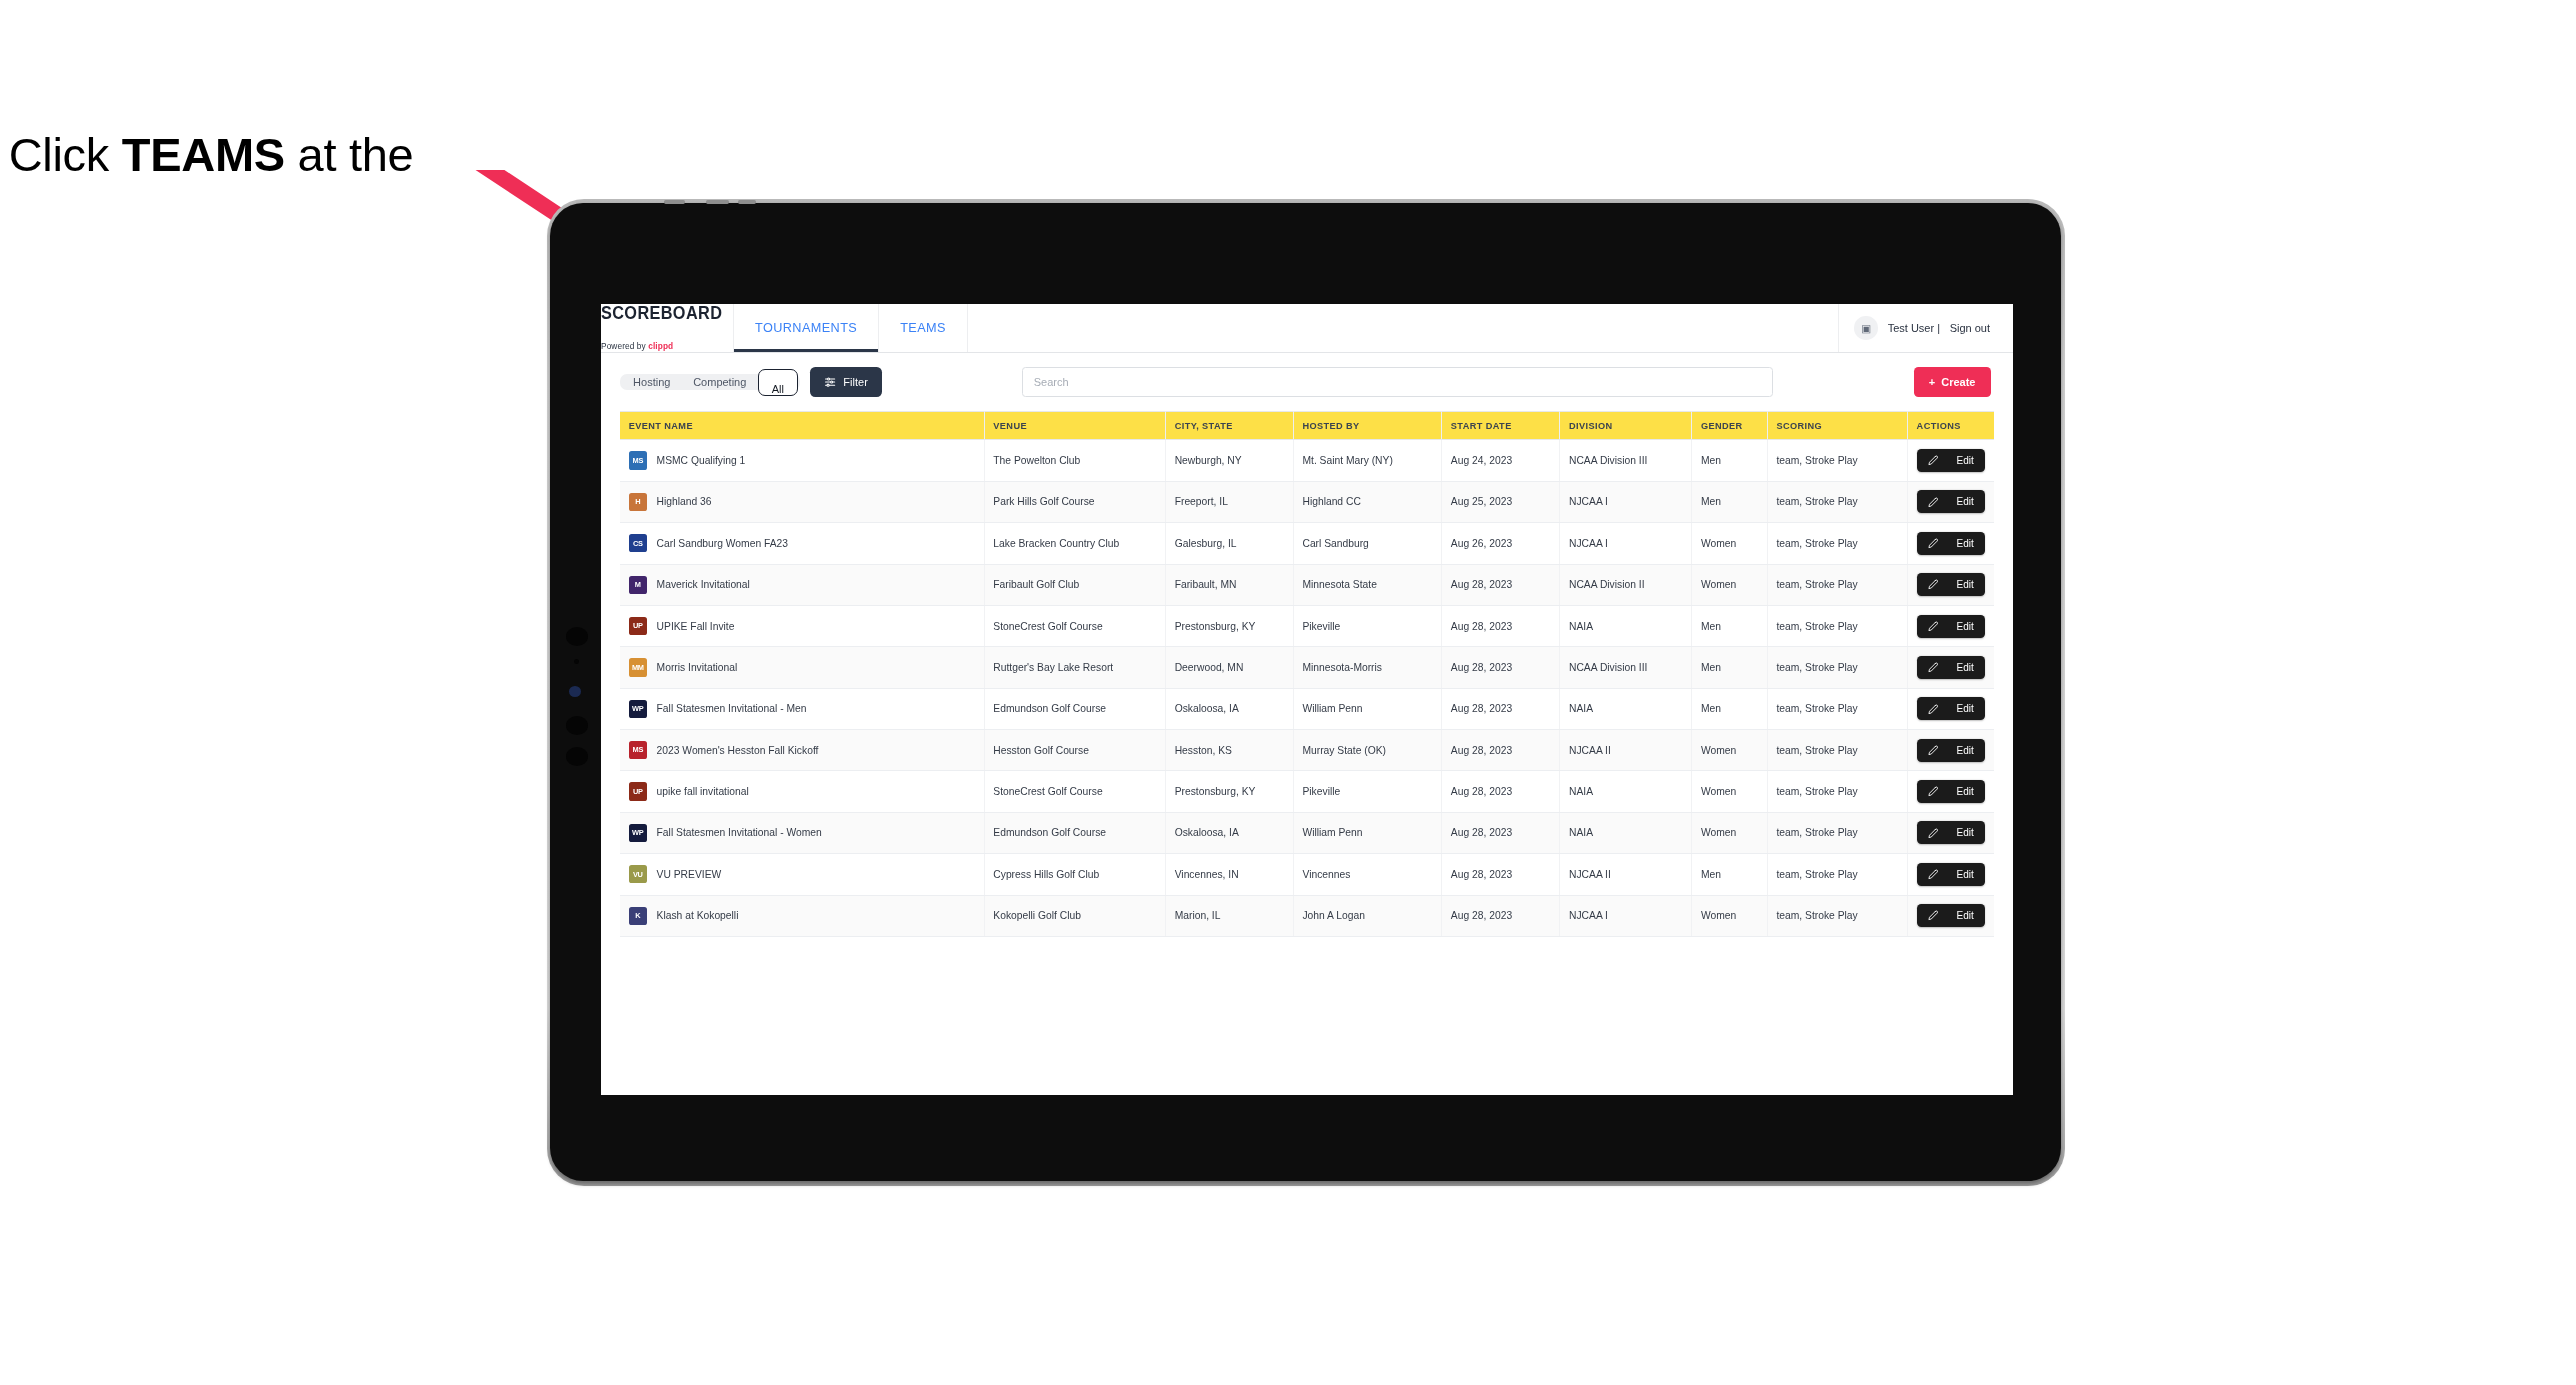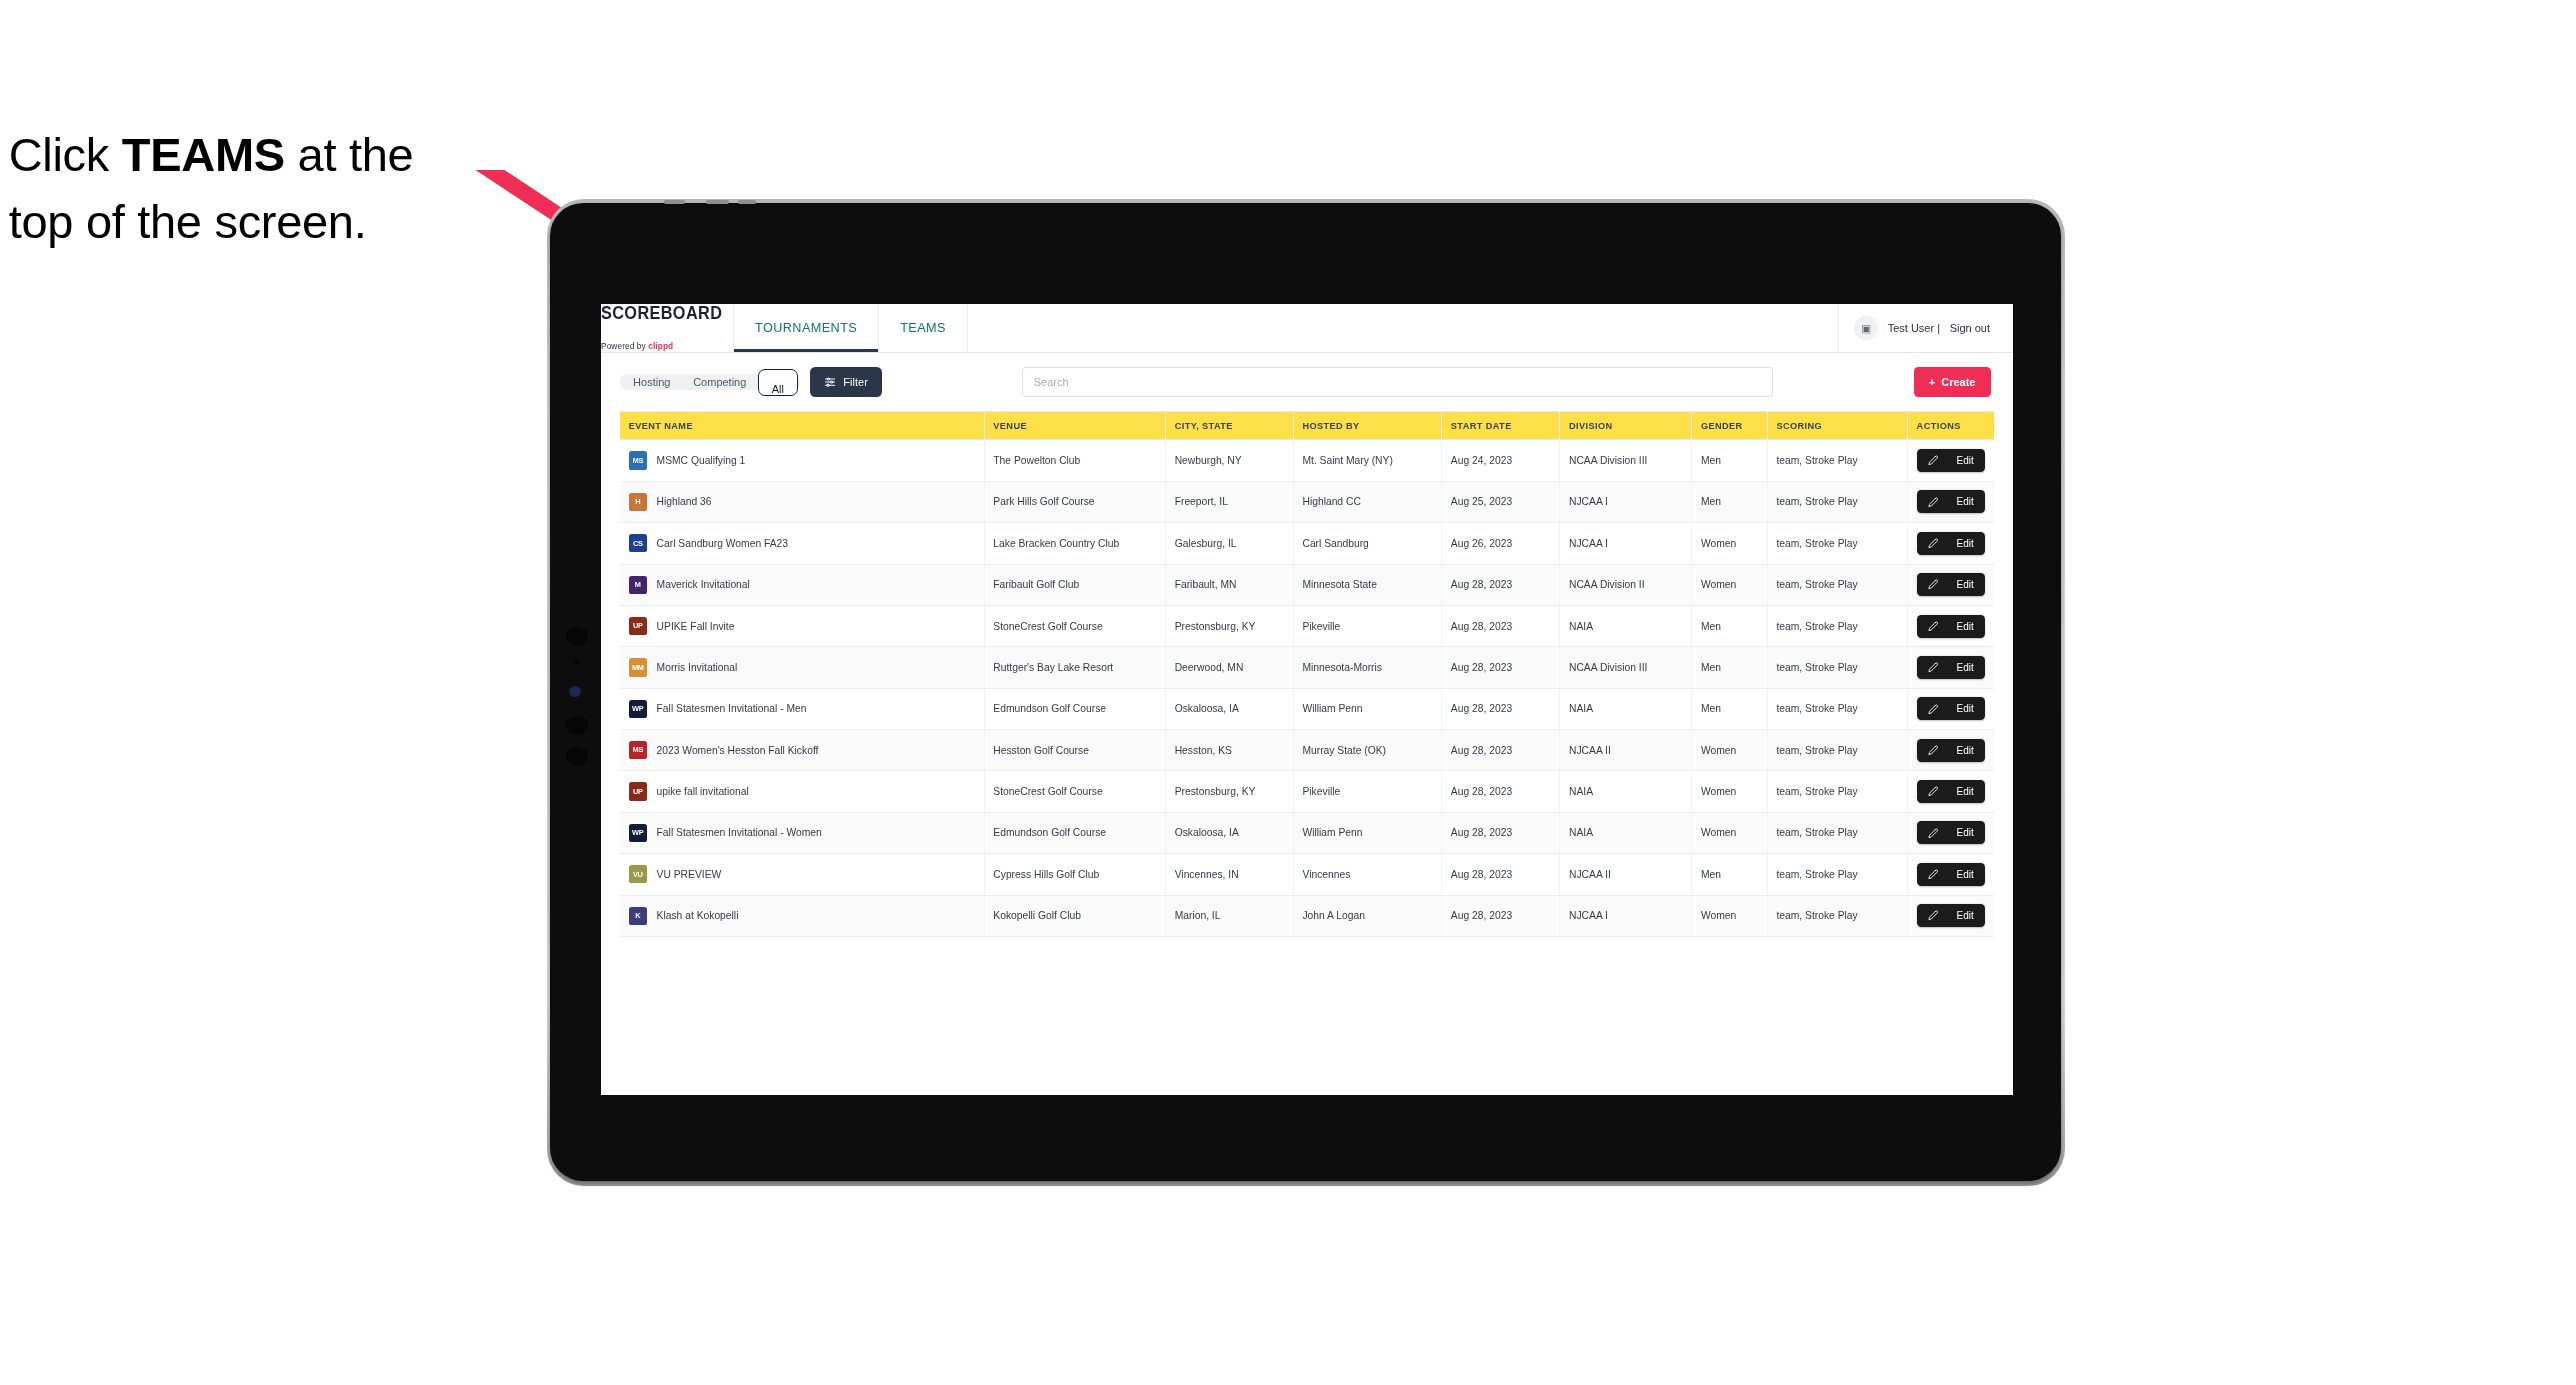--- a/index.html
+++ b/index.html
@@ -74,21 +74,21 @@
     font-weight: 700; font-size: 17.5px; letter-spacing: 0.4px;
     color: #1c2330; line-height: 1;
     transform: scaleX(0.93); transform-origin: left center;
   }
   #logo-sub { font-size: 8.3px; color: #2b3442; margin-top: 18px; letter-spacing: 0.1px; }
   #logo-sub .brand { color: #ef2e56; font-weight: 700; }
 
   .navtab {
     display: flex; align-items: center; justify-content: center;
     padding: 4px 21px;
-    font-size: 12.7px; color: #0f766e; letter-spacing: 0.4px;
+    font-size: 12.7px; color: #3b82f6; letter-spacing: 0.4px;
     border-right: 0.9px solid #edeef0;
     cursor: pointer; position: relative;
   }
   .navtab.active::after {
     content: ""; position: absolute; left: 0; right: 0; bottom: 0;
     height: 2.6px; background: #2b3648;
   }
   #nav-spacer { flex: 1; border-right: 0.9px solid #edeef0; }
   #user-area {
     display: flex; align-items: center; gap: 9.6px;
@@ -185,21 +185,20 @@
   col.c-score { width: 10.2%; }
   col.c-act { width: 6.3%; }
 </style>
 </head>
 <body>
 
 <div id="stage">
 
   <div id="callout">
     <span>Click </span><span class="strong">TEAMS</span><span> at the</span><br>
-    <span>top of the screen.</span>
   </div>
 
   <svg id="arrow" viewBox="0 0 560 260">
     <path d="M4 0 L300 195 L276 208 L340 232 L330 165 L309 180 L22 -10 Z" fill="#ef2e56"></path>
     <polygon points="250,152 345,235 320,158" fill="#ef2e56"></polygon>
   </svg>
 
   <div id="tablet-outline"></div>
   <div id="tablet"></div>
   <div class="top-btn" style="left:664px; width:21px;"></div>

